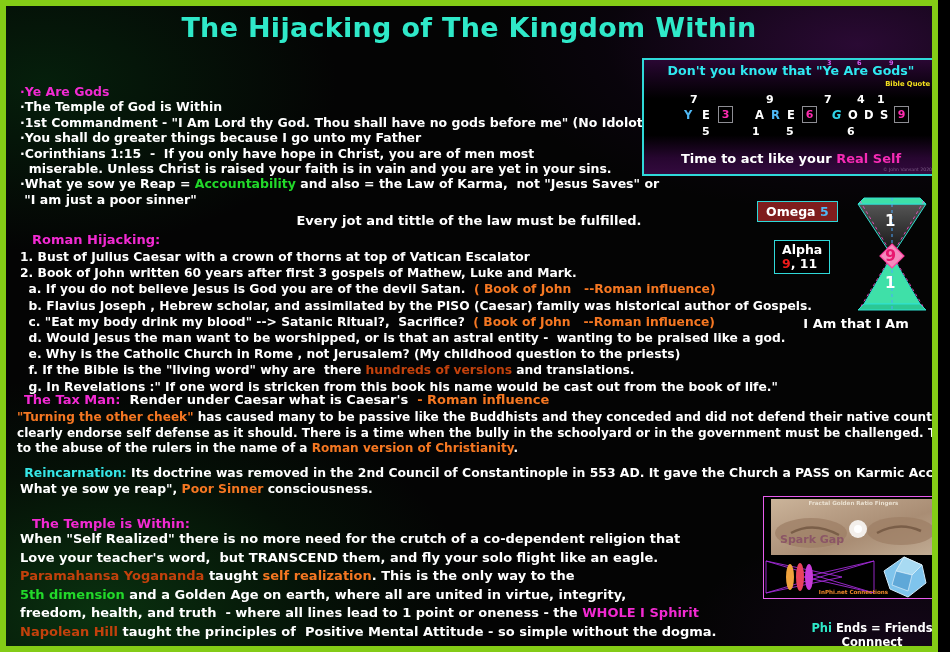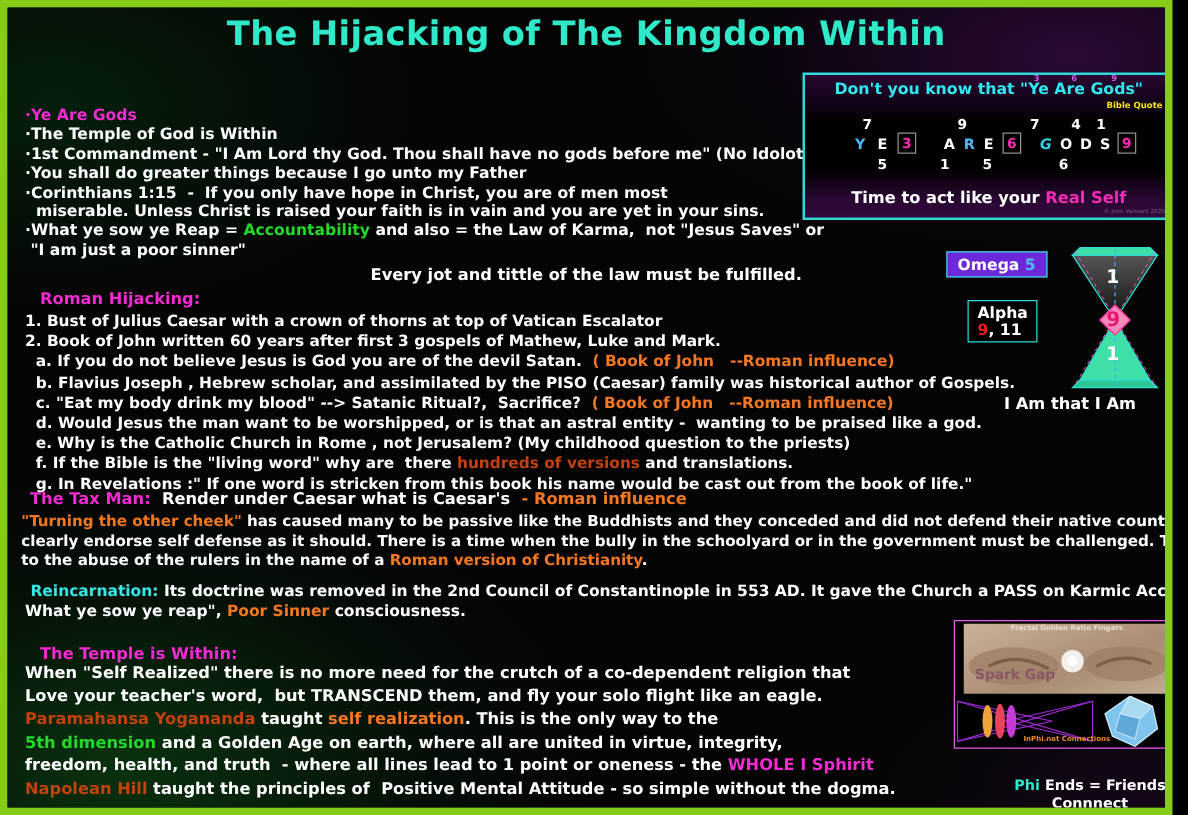--- a/index.html
+++ b/index.html
@@ -64,21 +64,21 @@
   #yag .ltr{position:absolute;font-size:11.5px;font-weight:bold;}
   #yag .boxn{position:absolute;border:1.5px solid #8e8e94;box-sizing:border-box;
        width:15px;height:17px;color:#ff2bb0;font-size:11px;font-weight:bold;
        text-align:center;line-height:15px;}
   #yag .foot{position:absolute;left:0;right:0;bottom:8px;text-align:center;
        font-size:13px;font-weight:bold;color:#fff;}
   #yag .cp{position:absolute;right:6px;bottom:2px;font-size:4.6px;color:#7b5c86;}
 
   
   #omega{position:absolute;left:751px;top:195px;border:1.6px solid #2fd9d9;
-      padding:2px 8px;font-size:12.5px;font-weight:bold;color:#fff;background:#6d28d9;}
+      padding:2px 8px;font-size:12.5px;font-weight:bold;color:#fff;background:#7f1d1d;}
   #alpha{position:absolute;left:768px;top:234px;border:1.6px solid #2fd9d9;
       padding:2px 7px;font-size:12.5px;font-weight:bold;color:#fff;background:#000;
       line-height:14px;text-align:left;}
   #hg{position:absolute;left:838px;top:190px;width:96px;height:120px;}
   #iamthat{position:absolute;left:760px;top:310px;width:180px;text-align:center;
       font-size:13px;font-weight:bold;color:#fff;}
 
   
   #spark{position:absolute;left:757px;top:490px;width:181px;height:103px;
       border:1.5px solid #e85ced;box-sizing:border-box;background:#000;overflow:hidden;}

